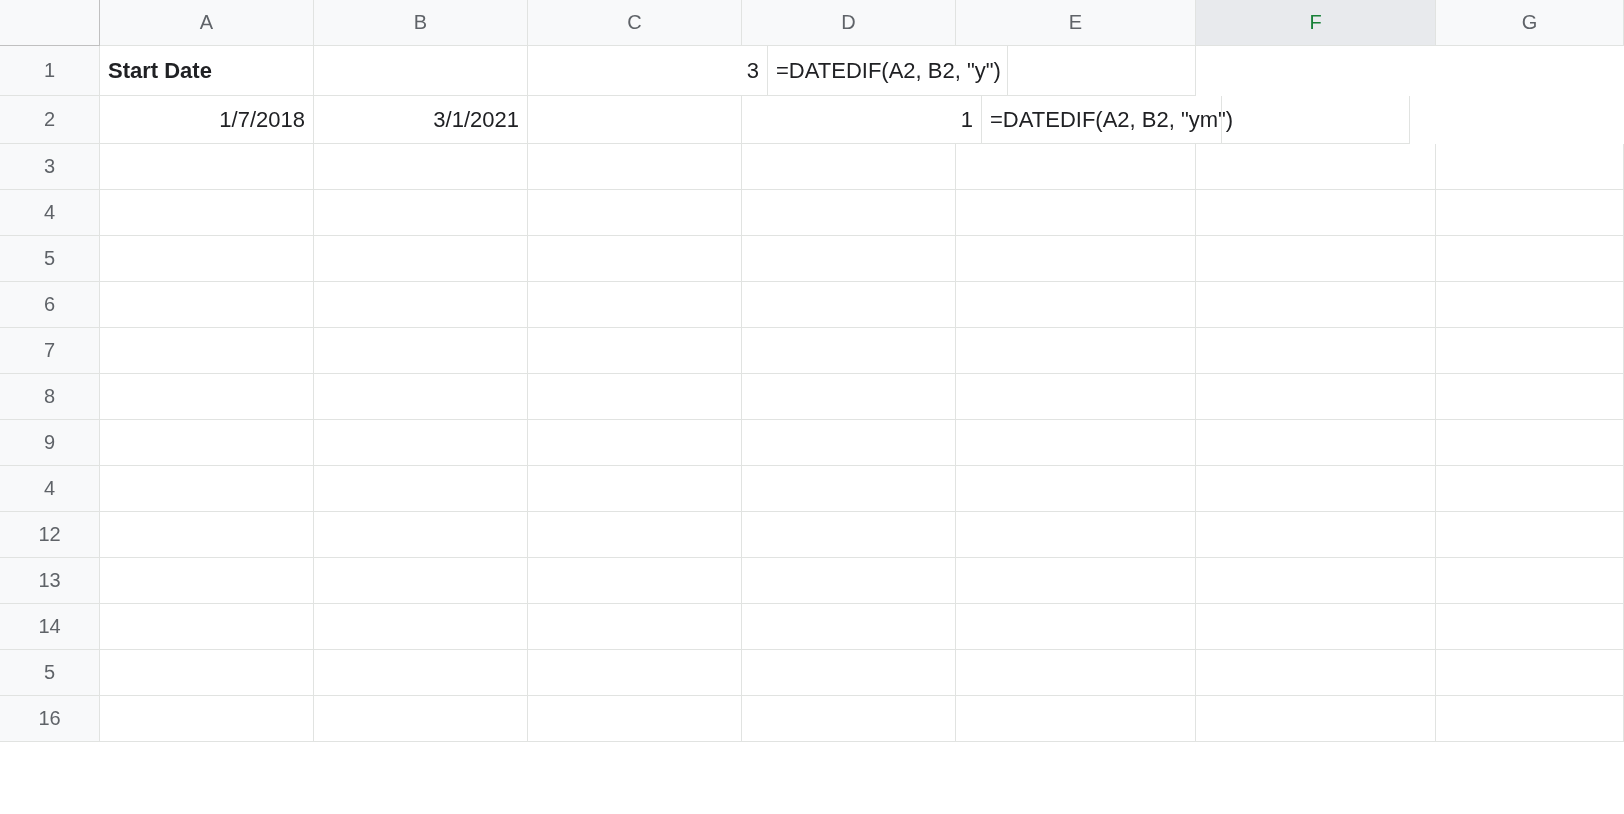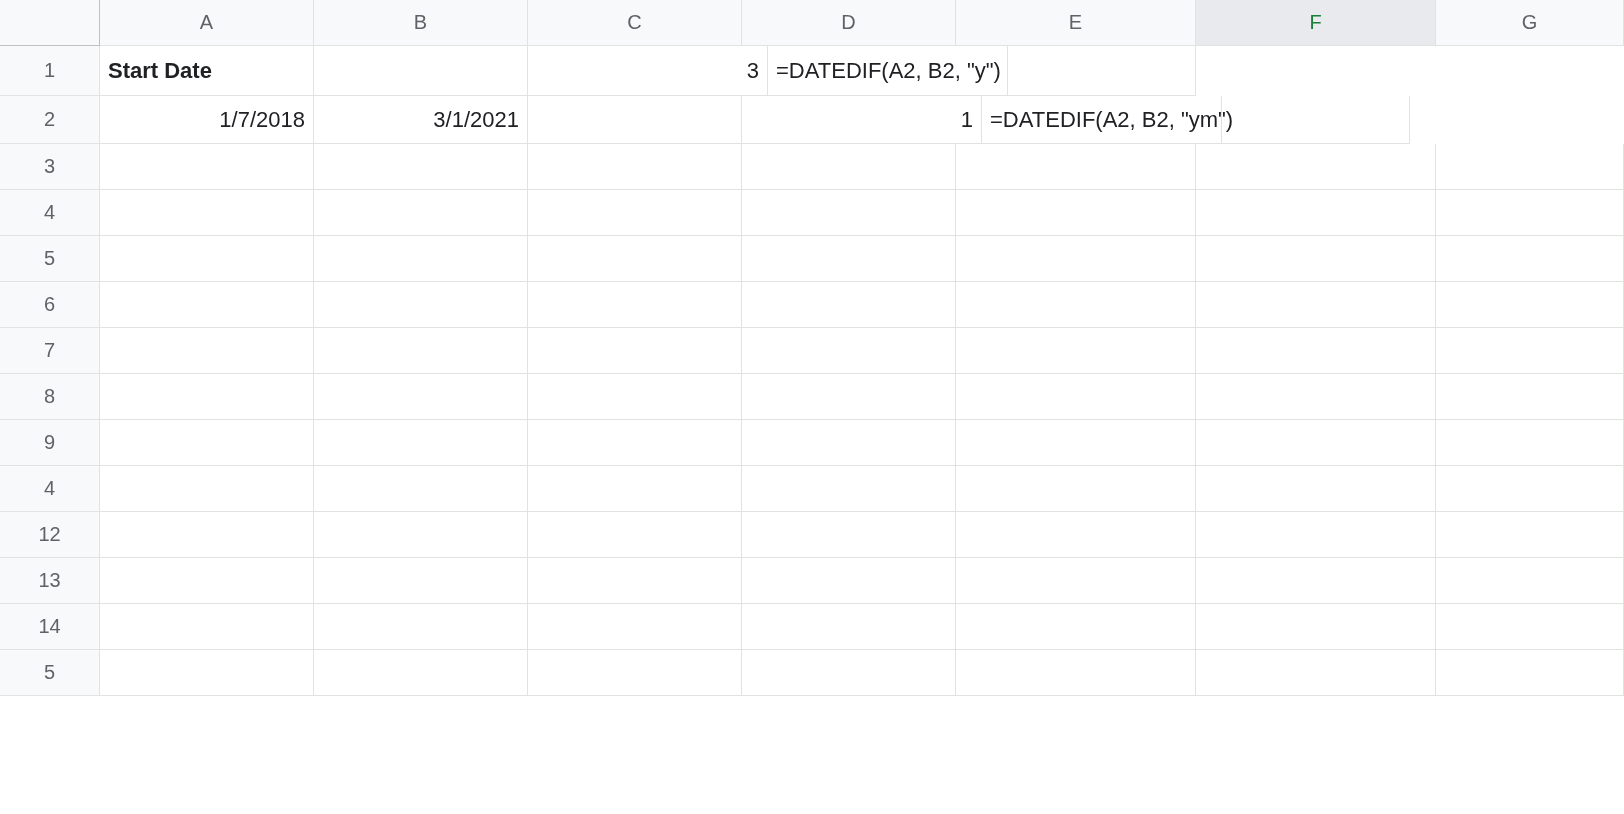--- a/index.html
+++ b/index.html
@@ -211,14 +211,24 @@
   <div class="row">
     <div class="hdr rowhdr">5</div>
     <div class="cell cA"></div>
     <div class="cell cB"></div>
     <div class="cell cC"></div>
     <div class="cell cD"></div>
     <div class="cell cE"></div>
     <div class="cell cF"></div>
     <div class="cell cG"></div>
   </div>
+  <div class="row">
+    <div class="hdr rowhdr">16</div>
+    <div class="cell cA"></div>
+    <div class="cell cB"></div>
+    <div class="cell cC"></div>
+    <div class="cell cD"></div>
+    <div class="cell cE"></div>
+    <div class="cell cF"></div>
+    <div class="cell cG"></div>
+  </div>
 
 </div>
 
 </body></html>

